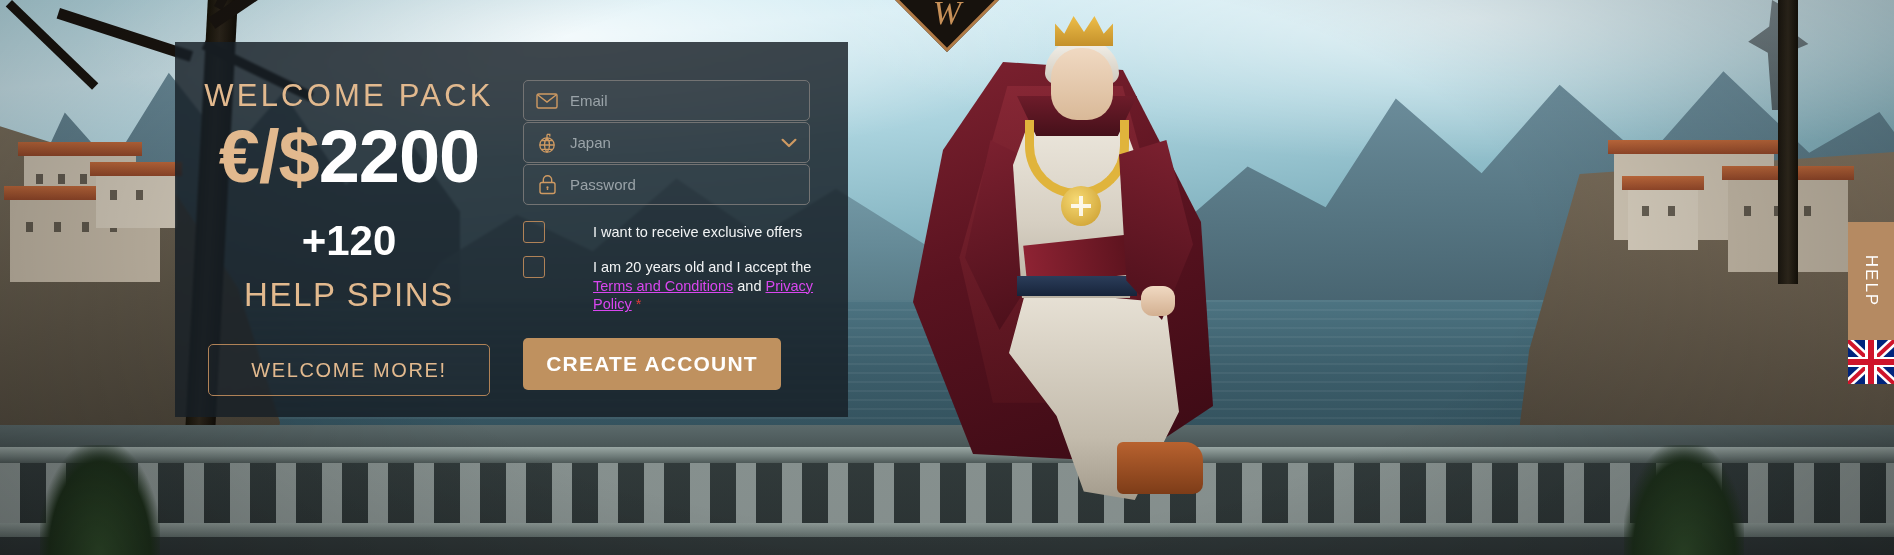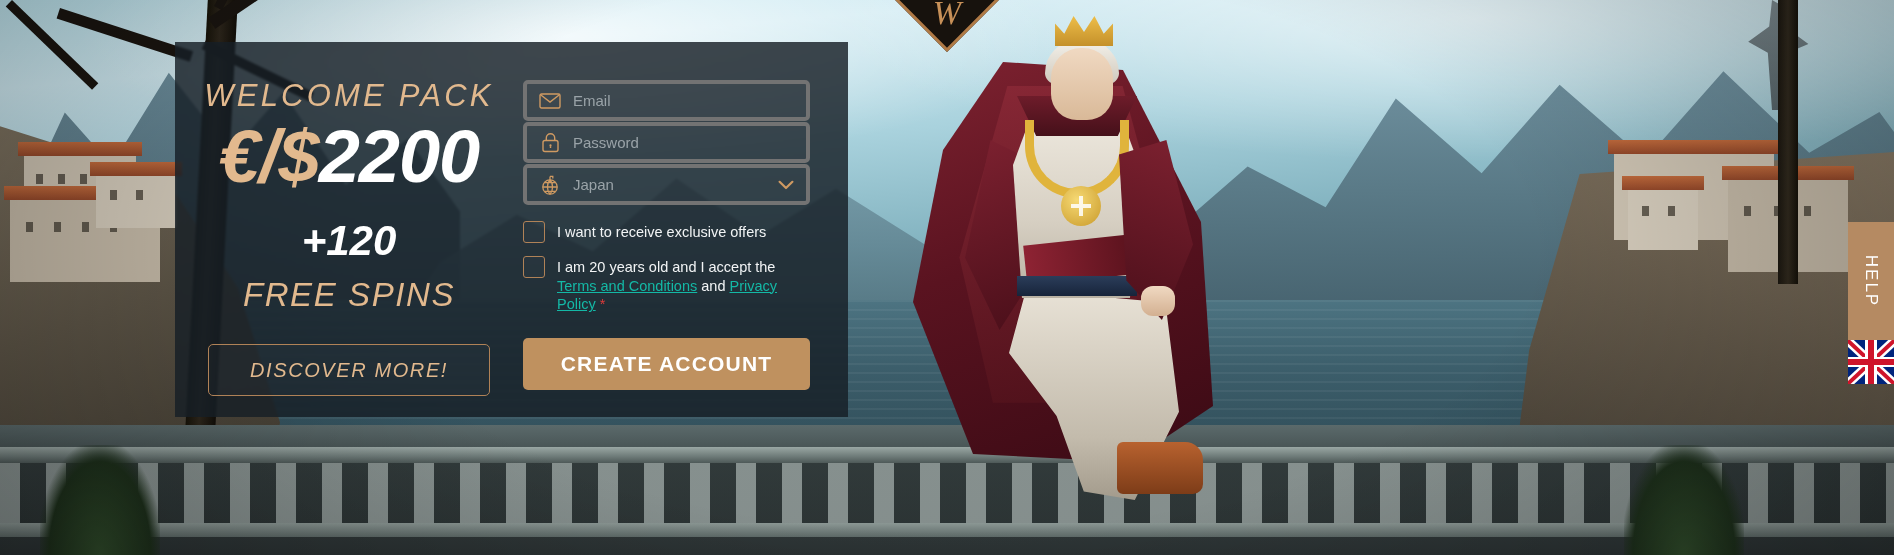--- a/index.html
+++ b/index.html
@@ -148,21 +148,21 @@
   }
 
   
   #panel {
     position: absolute; left: 175px; top: 42px; width: 673px; height: 375px;
     background: rgba(22,31,38,.82);
     backdrop-filter: blur(1px);
   }
   .panel-left {
     position: absolute; left: 0; top: 0; width: 348px; height: 375px;
-    display: flex; flex-direction: column; align-items: center; font-style: italic;
+    display: flex; flex-direction: column; align-items: center;
   }
   .welcome-pack {
     margin-top: 36px;
     font-size: 31px; letter-spacing: 3.2px; color: #e2b98e; font-weight: 400;
     white-space: nowrap;
   }
   .amount {
     margin-top: 6px; font-size: 74px; font-weight: 700; color: #ffffff;
     letter-spacing: -1px; line-height: 1;
   }
@@ -182,54 +182,54 @@
     cursor: pointer;
   }
 
   
   .panel-right {
     position: absolute; left: 348px; top: 0; width: 325px; height: 375px;
     padding: 38px 34px 0 0;
   }
   .field {
     position: relative; width: 287px; height: 41px;
-    border: 4px solid #737373; border-radius: 5px;
+    border: 1px solid #737373; border-radius: 5px;
     background: rgba(255,255,255,.025);
     display: flex; align-items: center;
     margin-bottom: 1px;
     cursor: text;
   }
   .field.select { cursor: pointer; }
   .field .ficon {
     width: 46px; display: flex; align-items: center; justify-content: center;
     color: #cf9a62;
   }
   .field .fval {
     flex: 1; font-size: 15px; color: #9aa3a8;
   }
   .field .chev {
     width: 40px; display: flex; align-items: center; justify-content: center;
     color: #cf9a62;
   }
   .cb-row {
-    display: flex; align-items: flex-start; margin-top: 16px;
+    display: flex; align-items: flex-start; margin-top: 16px; gap: 36px;
   }
   .cb-row.second { margin-top: 13px; }
   .cb-box {
     width: 22px; height: 22px; border: 1px solid #b08257; border-radius: 3px;
     background: rgba(255,255,255,.02); flex: none; margin-right: 12px;
     cursor: pointer;
   }
   .cb-label {
     font-size: 14.5px; color: #f2f4f5; line-height: 1.28; padding-top: 2px;
   }
-  .cb-label a { color: #14b8a6; text-decoration: underline; }
+  .cb-label a { color: #d946ef; text-decoration: underline; }
   .req { color: #e03a3a; margin-left: 4px; }
   .create-btn {
-    margin-top: 24px; width: 287px; height: 52px;
+    margin-top: 24px; width: 258px; height: 52px;
     background: #bf915f; border: none; border-radius: 5px;
     color: #ffffff; font-size: 21px; font-weight: 700; letter-spacing: 1.2px;
     display: flex; align-items: center; justify-content: center;
     cursor: pointer;
   }
 
   
   #king { position: absolute; left: 905px; top: -10px; width: 330px; height: 560px; }
   .k { position: absolute; }
   .k-cape {
@@ -445,62 +445,62 @@
   <div class="k k-arm-r"></div>
   <div class="k k-hand"></div>
 </div>
 
 <div id="panel">
 
   <div class="panel-left">
     <div class="welcome-pack">WELCOME  PACK</div>
     <div class="amount"><span class="cur">€/$</span><span>2200</span></div>
     <div class="plus-spins">+120</div>
-    <div class="free-spins">FREE SPINS</div>
-    <div class="discover-btn">DISCOVER MORE!</div>
+    <div class="free-spins">HELP SPINS</div>
+    <div class="discover-btn">WELCOME MORE!</div>
   </div>
 
   <div class="panel-right">
 
     <div class="field">
       <span class="ficon">
         <svg width="22" height="16" viewBox="0 0 22 16" fill="none" stroke="currentColor" stroke-width="1.4">
             <rect x="1" y="1" width="20" height="14" rx="1.5"></rect>
             <path d="M1.6 1.8 L11 9 L20.4 1.8"></path>
           </svg>
       </span>
       <span class="fval">Email</span>
-    </div>
-
-    <div class="field">
-      <span class="ficon">
-        <svg width="19" height="21" viewBox="0 0 19 21" fill="none" stroke="currentColor" stroke-width="1.4">
-            <rect x="2" y="8.5" width="15" height="11" rx="2"></rect>
-            <path d="M5.3 8.5 V6 a4.2 4.2 0 0 1 8.4 0 v2.5"></path>
-            <circle cx="9.5" cy="13.4" r="1.1" fill="currentColor" stroke="none"></circle>
-            <path d="M9.5 14.2 v1.8"></path>
-          </svg>
-      </span>
-      <span class="fval">Password</span>
     </div>
 
     <div class="field select">
       <span class="ficon">
         <svg width="20" height="22" viewBox="0 0 20 22" fill="none" stroke="currentColor" stroke-width="1.3">
             <circle cx="10" cy="13" r="7.2"></circle>
             <path d="M2.8 13 h14.4 M10 5.8 c3.4 3.6 3.4 10.8 0 14.4 M10 5.8 c-3.4 3.6 -3.4 10.8 0 14.4 M4.4 8.6 h11.2 M4.4 17.4 h11.2"></path>
             <path d="M10 5.8 V2.4 M10 2.4 h2.8 v2"></path>
           </svg>
       </span>
       <span class="fval">Japan</span>
       <span class="chev">
         <svg width="16" height="10" viewBox="0 0 16 10" fill="none" stroke="currentColor" stroke-width="2.2" stroke-linecap="round" stroke-linejoin="round">
             <path d="M1.6 1.8 L8 8 L14.4 1.8"></path>
           </svg>
       </span>
+    </div>
+
+    <div class="field">
+      <span class="ficon">
+        <svg width="19" height="21" viewBox="0 0 19 21" fill="none" stroke="currentColor" stroke-width="1.4">
+            <rect x="2" y="8.5" width="15" height="11" rx="2"></rect>
+            <path d="M5.3 8.5 V6 a4.2 4.2 0 0 1 8.4 0 v2.5"></path>
+            <circle cx="9.5" cy="13.4" r="1.1" fill="currentColor" stroke="none"></circle>
+            <path d="M9.5 14.2 v1.8"></path>
+          </svg>
+      </span>
+      <span class="fval">Password</span>
     </div>
 
 
     <div class="cb-row">
       <div class="cb-box"></div>
       <div class="cb-label">I want to receive exclusive offers</div>
     </div>
 
     <div class="cb-row second">
       <div class="cb-box"></div>

